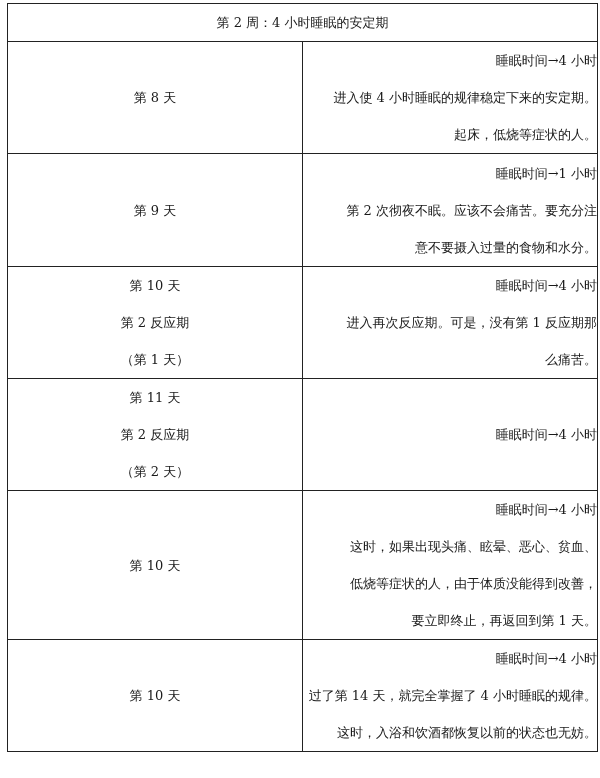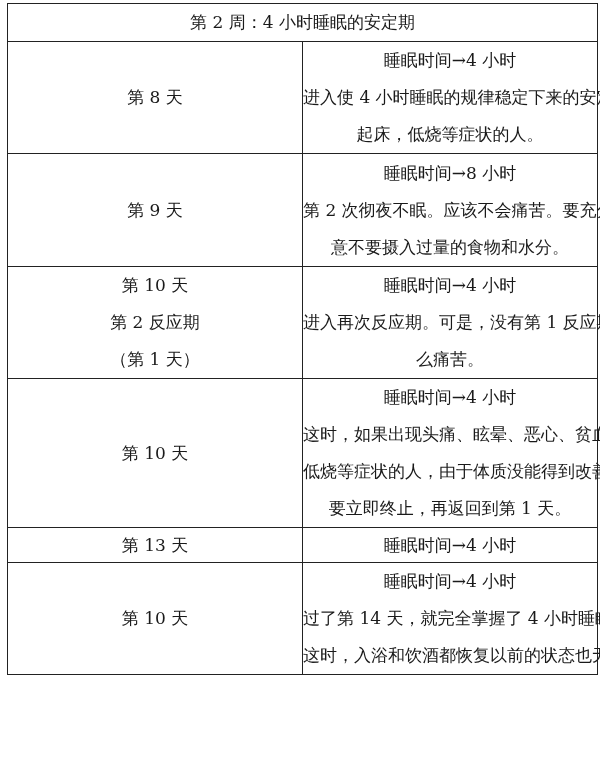--- a/index.html
+++ b/index.html
@@ -19,38 +19,38 @@
       position: absolute;
       left: 7px;
       top: 3px;
       width: 591px;
       border-collapse: collapse;
       table-layout: fixed;
     }
     table.schedule td, table.schedule th {
       border: 1.5px solid #222;
       padding: 0;
-      font-size: 17px;
+      font-size: 13px;
       line-height: 37px;
       font-weight: normal;
       vertical-align: middle;
     }
     th.week-title {
       height: 34px;
       line-height: 34px;
       text-align: center;
     }
     td.day-cell {
       width: 134px;
       text-align: center;
     }
     td.desc-cell {
       padding-left: 13px;
       padding-right: 6px;
-      text-align: center;
+      text-align: right;
       margin-left: 44px;
     }
     .line {
       display: block;
       white-space: nowrap;
     }
     tr.r8  { height: 112px; }
     tr.r9  { height: 113px; }
     tr.r10 { height: 108px; }
     tr.r11 { height: 109px; }
@@ -78,60 +78,62 @@
         <span class="line">进入使 4 小时睡眠的规律稳定下来的安定期。</span>
         <span class="line">起床，低烧等症状的人。</span>
       </td>
     </tr>
 
     <tr class="r9">
       <td class="day-cell">
         <span class="line">第 9 天</span>
       </td>
       <td class="desc-cell">
-        <span class="line">睡眠时间→8 小时</span>
+        <span class="line">睡眠时间→1 小时</span>
         <span class="line">第 2 次彻夜不眠。应该不会痛苦。要充分注</span>
         <span class="line">意不要摄入过量的食物和水分。</span>
       </td>
     </tr>
 
     <tr class="r10">
       <td class="day-cell">
         <span class="line">第 10 天</span>
         <span class="line">第 2 反应期</span>
         <span class="line">（第 1 天）</span>
       </td>
       <td class="desc-cell">
         <span class="line">睡眠时间→4 小时</span>
         <span class="line">进入再次反应期。可是，没有第 1 反应期那</span>
         <span class="line">么痛苦。</span>
       </td>
     </tr>
 
+    <tr class="r11">
+      <td class="day-cell">
+        <span class="line">第 11 天</span>
+        <span class="line">第 2 反应期</span>
+        <span class="line">（第 2 天）</span>
+      </td>
+      <td class="desc-cell">
+        <span class="line">睡眠时间→4 小时</span>
+      </td>
+    </tr>
 
     <tr class="r12">
       <td class="day-cell">
         <span class="line">第 10 天</span>
       </td>
       <td class="desc-cell">
         <span class="line">睡眠时间→4 小时</span>
         <span class="line">这时，如果出现头痛、眩晕、恶心、贫血、</span>
         <span class="line">低烧等症状的人，由于体质没能得到改善，</span>
         <span class="line">要立即终止，再返回到第 1 天。</span>
       </td>
     </tr>
 
-    <tr class="r13">
-      <td class="day-cell">
-        <span class="line">第 13 天</span>
-      </td>
-      <td class="desc-cell">
-        <span class="line">睡眠时间→4 小时</span>
-      </td>
-    </tr>
 
     <tr class="r14">
       <td class="day-cell">
         <span class="line">第 10 天</span>
       </td>
       <td class="desc-cell">
         <span class="line">睡眠时间→4 小时</span>
         <span class="line">过了第 14 天，就完全掌握了 4 小时睡眠的规律。</span>
         <span class="line">这时，入浴和饮酒都恢复以前的状态也无妨。</span>
       </td>

